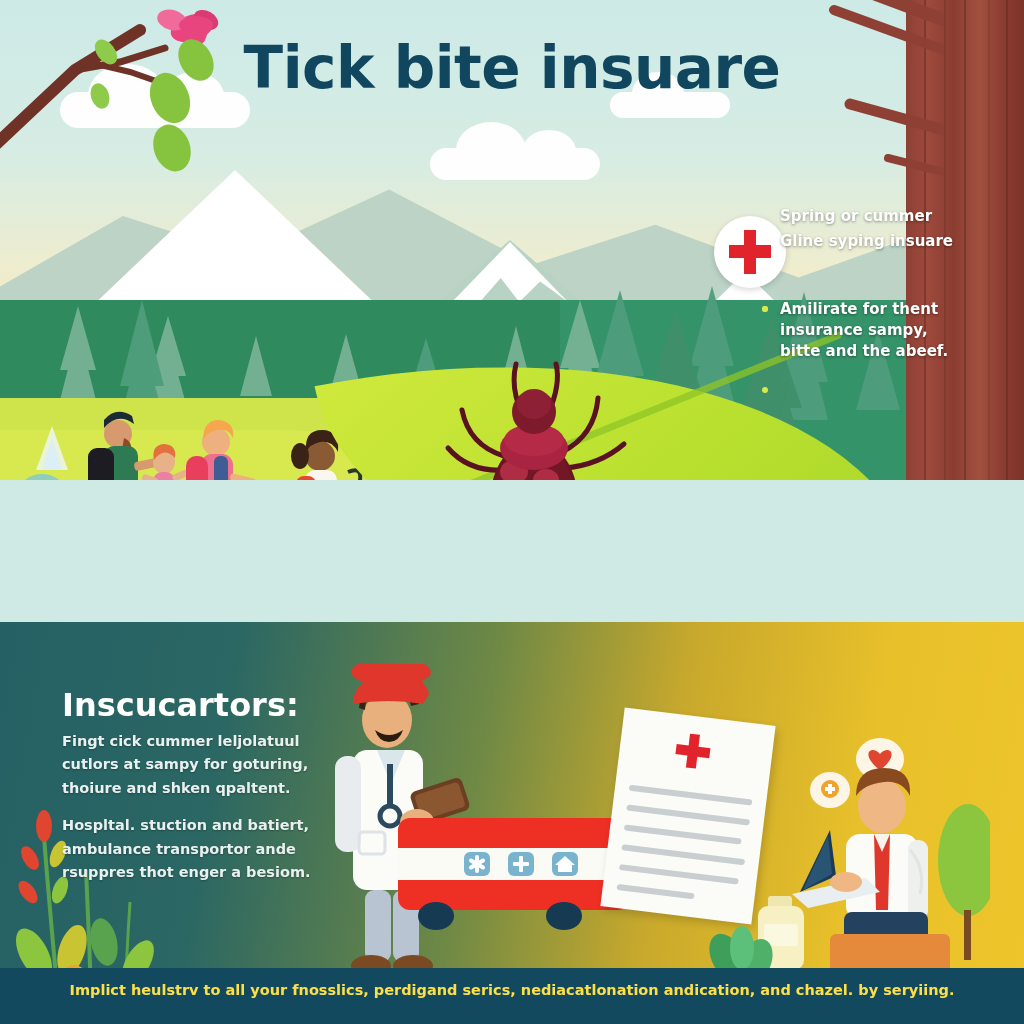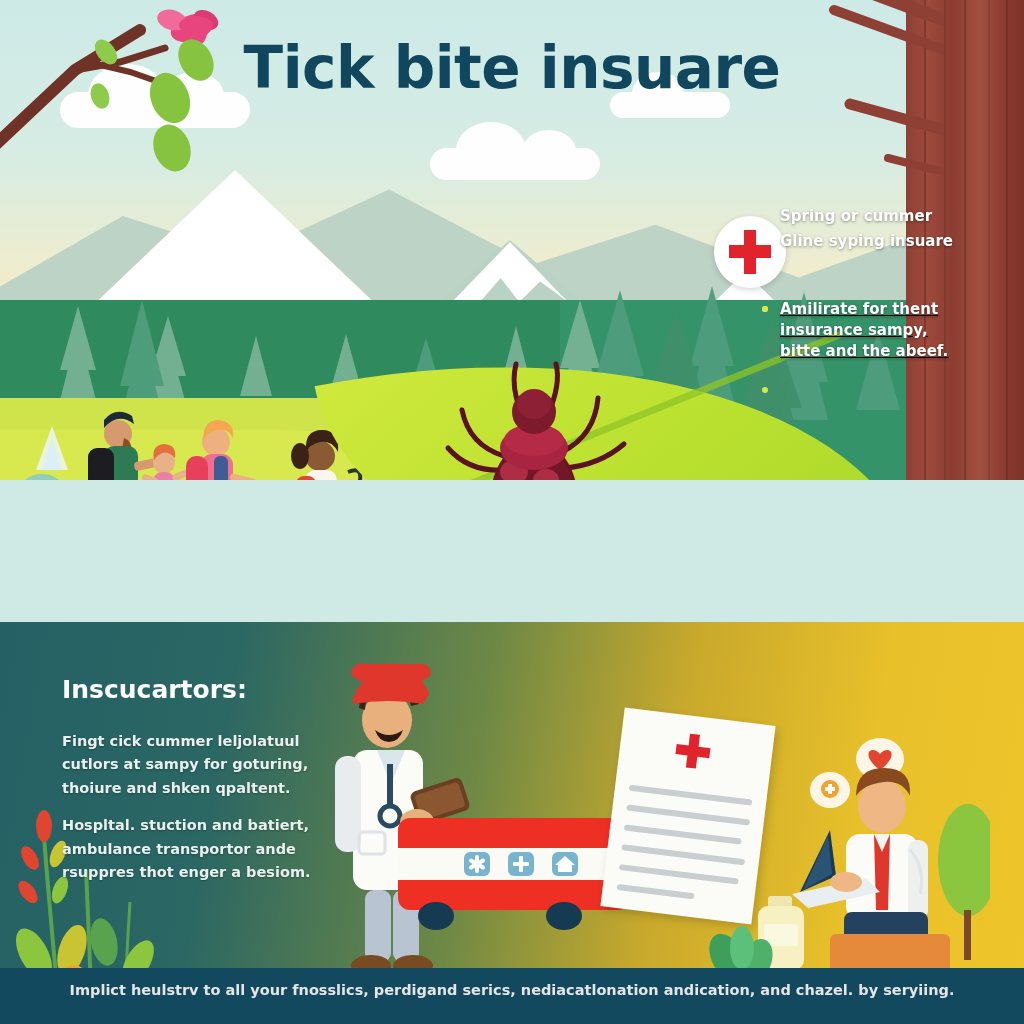--- a/index.html
+++ b/index.html
@@ -74,42 +74,42 @@
   .cross-badge i.h { left:15px; top:29px; width:42px; height:13px; }
 
   
   .title { position:absolute; left:0; top:34px; width:1024px; text-align:center;
     color:#10465e; font-size:58px; font-weight:800; letter-spacing:-.5px;
     font-family:"DejaVu Sans","Liberation Sans",sans-serif; }
 
   
   .bottom { position:absolute; left:0; top:622px; width:1024px; height:402px; overflow:hidden;
     background:linear-gradient(100deg,#256065 0%,#2b6763 22%,#6f8945 46%,#c9a92c 64%,#e8c02a 82%,#eec52a 100%); }
-  .bottom-head { position:absolute; left:62px; top:53px; color:#ffffff; font-size:25px; font-weight:800; }
+  .bottom-head { position:absolute; left:62px; top:64px; color:#ffffff; font-size:32px; font-weight:800; }
   .bottom-body { position:absolute; left:62px; top:108px; width:250px; color:#e9f1f0;
     font-size:14.5px; line-height:1.62; font-weight:600; text-shadow:0 1px 2px rgba(0,0,0,.3); }
   .bottom-body p { margin-bottom:14px; }
 
   .ambulance { position:absolute; left:398px; top:822px; width:232px; height:108px; }
   .amb-body { position:absolute; left:0; top:0; width:232px; height:92px; background:#ee2f24; border-radius:12px; }
   .amb-stripe { position:absolute; left:0; top:30px; width:232px; height:32px; background:#fbfbf6; }
   .amb-badge { position:absolute; top:34px; width:26px; height:24px; background:#79b4cf; border-radius:6px; }
   .amb-wheel { position:absolute; top:84px; width:36px; height:28px; background:#153a52; border-radius:50%; }
 
   .doc-sheet { position:absolute; left:612px; top:716px; width:152px; height:200px; background:#fbfbf7;
     transform:rotate(7deg); box-shadow:3px 4px 9px rgba(0,0,0,.17); }
   .doc-cross { position:absolute; left:56px; top:18px; width:34px; height:34px; }
   .doc-cross i { position:absolute; background:#e1232b; }
   .doc-cross i.v { left:12px; top:0; width:10px; height:34px; }
   .doc-cross i.h { left:0; top:12px; width:34px; height:10px; }
   .doc-line { position:absolute; left:14px; height:6px; background:#c9ced1; border-radius:3px; }
 
   .footer { position:absolute; left:0; top:968px; width:1024px; height:56px; background:#13495f; }
   .footer-text { position:absolute; left:0; top:14px; width:1024px; text-align:center;
-    color:#e5e5e5; font-size:14.5px; font-weight:600; }
+    color:#fde047; font-size:14.5px; font-weight:600; }
   .bubble { position:absolute; border-radius:50%; background:#fdf6e6; }
 </style>
 </head>
 <body>
 
 <div id="poster">
 
   <div class="top-scene">
     <div class="sky"></div>
 
@@ -317,21 +317,21 @@
     <div class="bullets">
       <div class="b-item nodot" style="margin-bottom:4px;">
         <span class="b-text">Spring or cummer</span>
       </div>
       <div class="b-item nodot" style="margin-bottom:46px;">
         <span class="b-text">Gline syping insuare</span>
       </div>
       <div class="b-item" style="margin-bottom:40px;">
         <span class="b-dot"></span>
       </div>
-      <div class="b-item" style="margin-bottom:18px;text-decoration:underline;">
+      <div class="b-item" style="margin-bottom:18px;">
         <span class="b-dot"></span>
         <span class="b-text">Amilirate for thent insurance sampy, bitte and the abeef.</span>
       </div>
       <div class="b-item">
         <span class="b-dot"></span>
       </div>
     </div>
   </div>
 
   <div class="title">Tick bite insuare</div>

